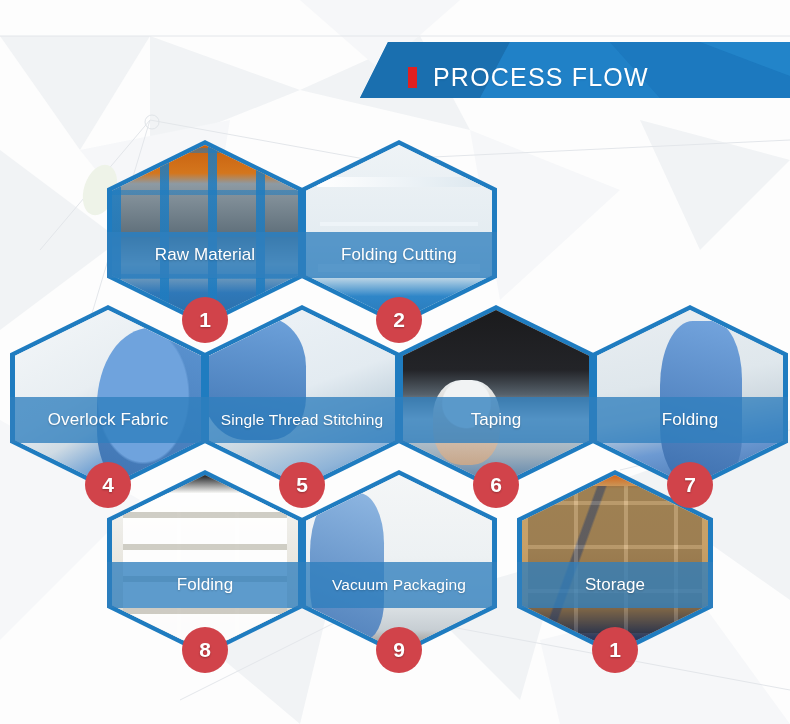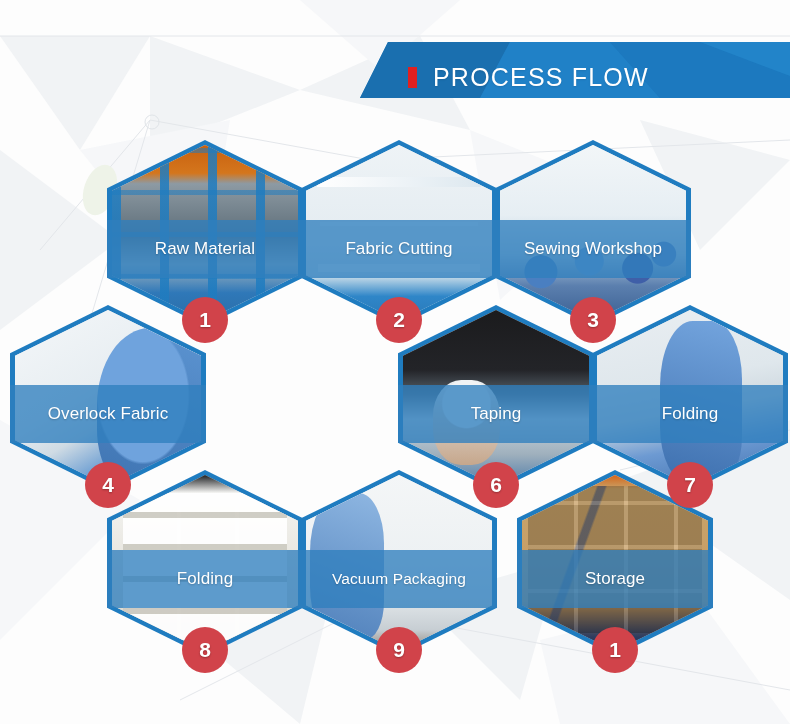--- a/index.html
+++ b/index.html
@@ -98,21 +98,21 @@
     position: absolute;
     inset: 0;
   }
 
   
   .hex-band {
     position: absolute;
     left: 0;
     right: 0;
     bottom: 26%;
-    height: 58px;
+    height: 46px;
     background: rgba(47,127,190,0.78);
     display: flex;
     align-items: center;
     justify-content: center;
     pointer-events: none;
   }
   .hex-label {
     color: #ffffff;
     font-size: 17px;
     white-space: nowrap;
@@ -245,50 +245,50 @@
       </div>
       <div class="hex-badge">1</div>
     </div>
 
     <div class="hex" style="left:301px; top:140px;">
       <div class="hex-inner">
         <div class="hex-photo">
           <div class="ph scene s-cut"></div>
         </div>
         <div class="hex-band">
-          <span class="hex-label">Fabric Cutting</span>
+          <span class="hex-label">Folding Cutting</span>
         </div>
       </div>
       <div class="hex-badge">2</div>
     </div>
 
-    <div class="hex" style="left:495px; top:140px;">
-      <div class="hex-inner">
-        <div class="hex-photo">
-          <div class="ph scene s-sew"></div>
-        </div>
-        <div class="hex-band">
-          <span class="hex-label">Sewing Workshop</span>
-        </div>
-      </div>
-      <div class="hex-badge">3</div>
-    </div>
 
     <div class="hex" style="left:10px; top:305px;">
       <div class="hex-inner">
         <div class="hex-photo">
           <div class="ph scene s-over"></div>
         </div>
         <div class="hex-band">
           <span class="hex-label">Overlock Fabric</span>
         </div>
       </div>
       <div class="hex-badge">4</div>
     </div>
 
+    <div class="hex" style="left:204px; top:305px;">
+      <div class="hex-inner">
+        <div class="hex-photo">
+          <div class="ph scene s-single"></div>
+        </div>
+        <div class="hex-band">
+          <span class="hex-label sm">Single Thread Stitching</span>
+        </div>
+      </div>
+      <div class="hex-badge">5</div>
+    </div>
 
     <div class="hex" style="left:398px; top:305px;">
       <div class="hex-inner">
         <div class="hex-photo">
           <div class="ph scene s-tape"></div>
         </div>
         <div class="hex-band">
           <span class="hex-label">Taping</span>
         </div>
       </div>

